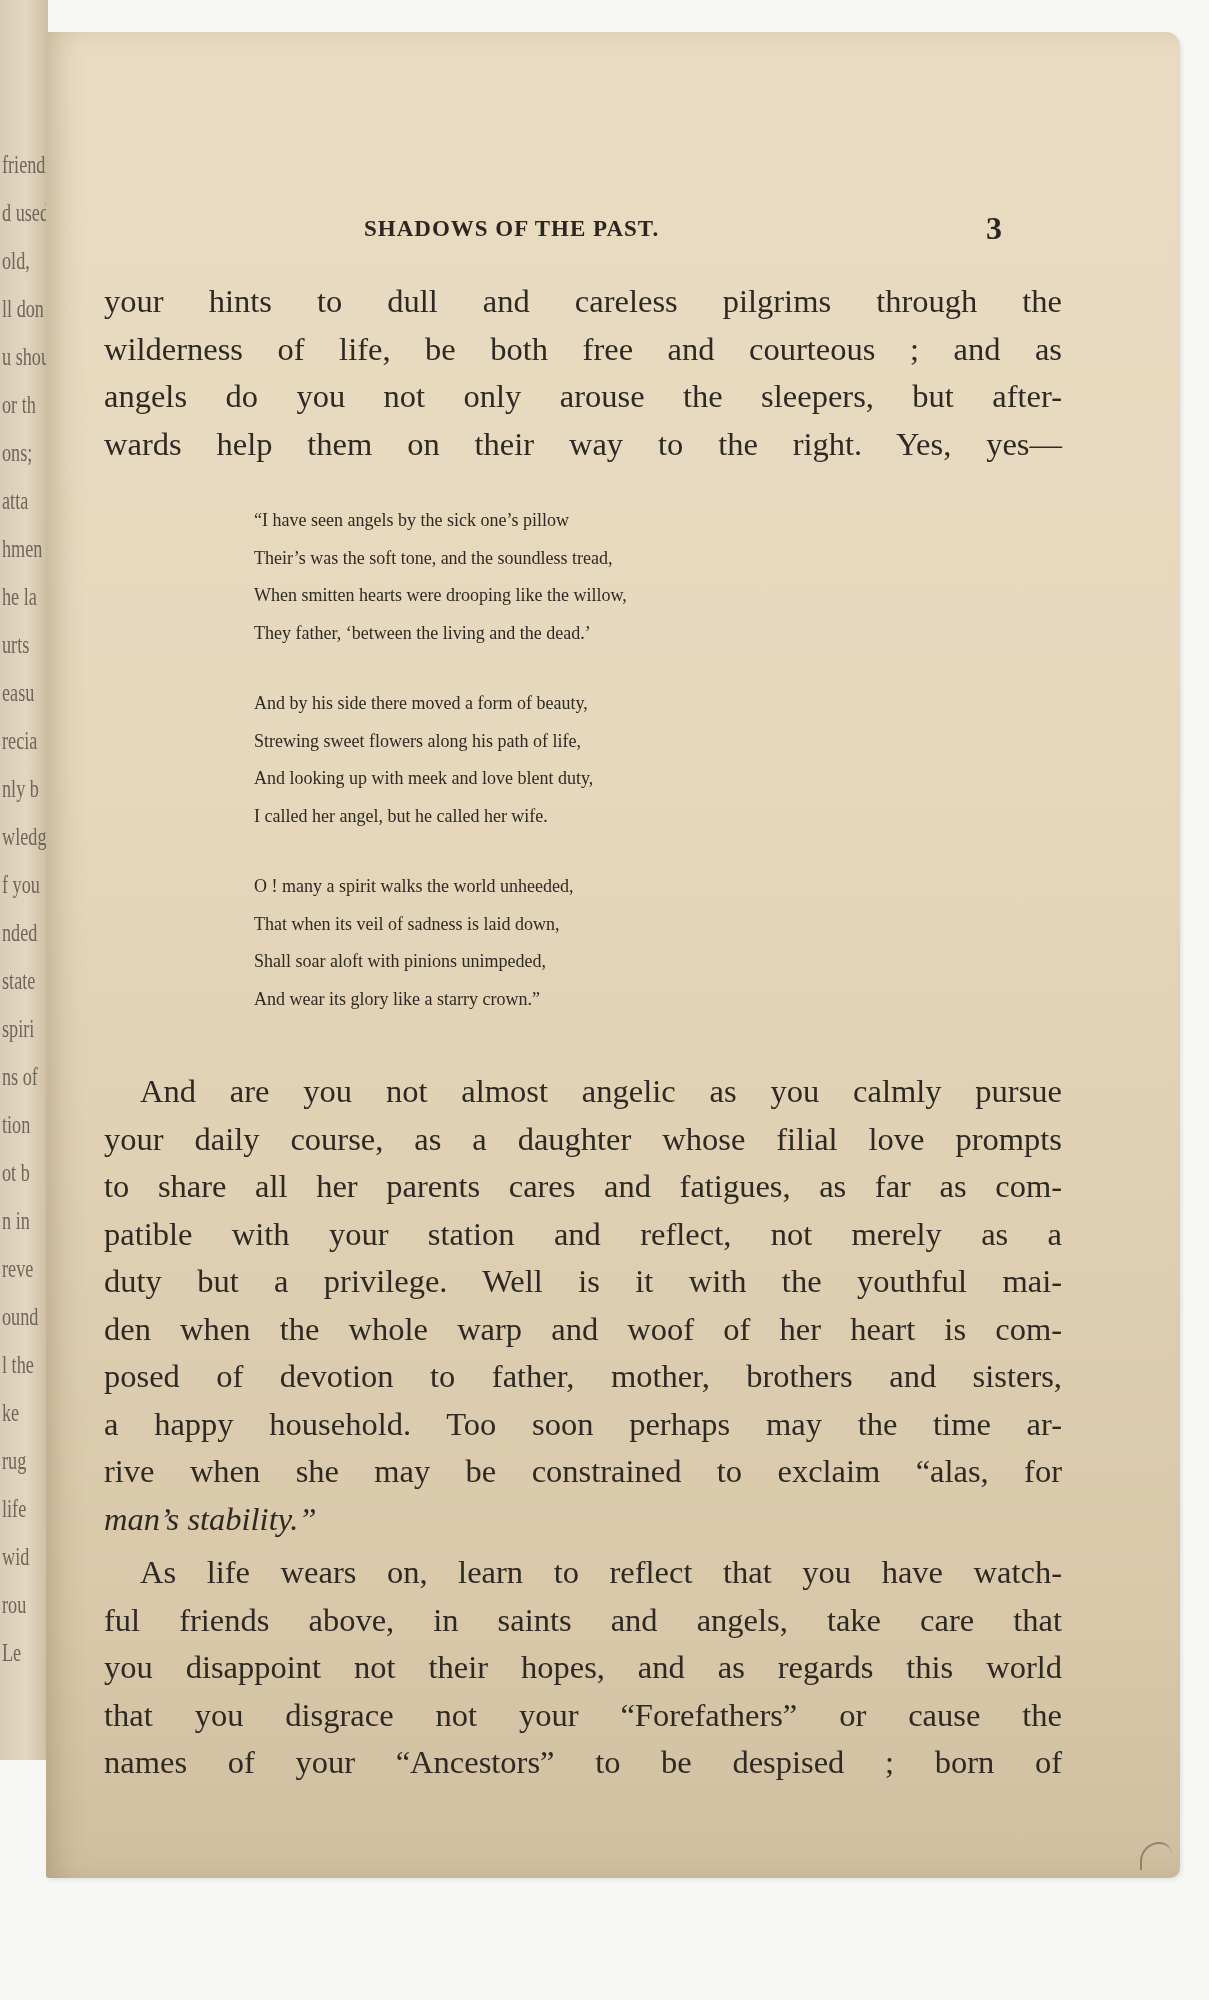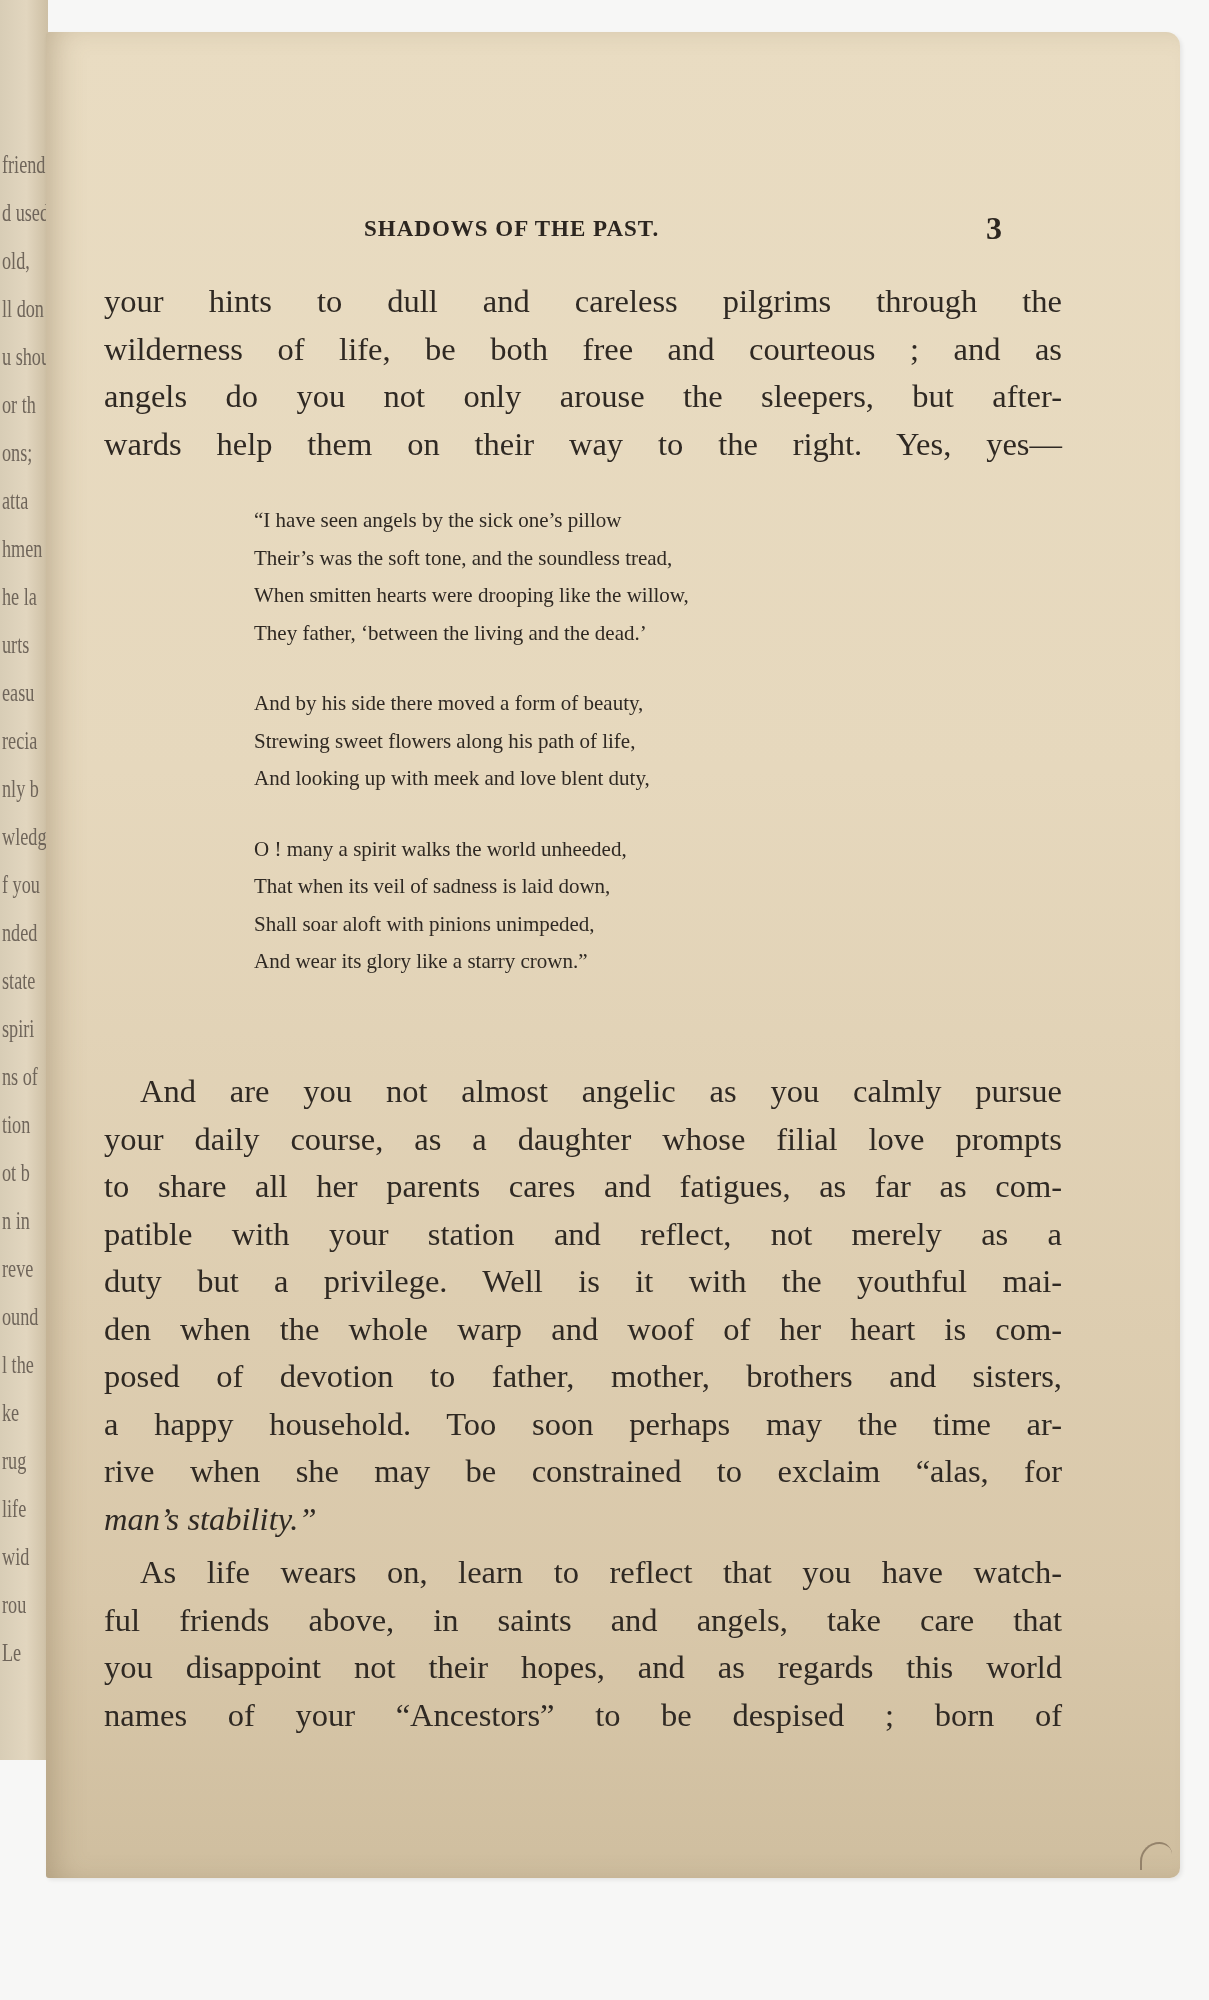--- a/index.html
+++ b/index.html
@@ -38,21 +38,21 @@
       position: absolute; left: 58px; width: 958px;
       font-family: "Liberation Serif", serif; font-size: 32.5px; line-height: 47.5px;
       color: #2f2923; text-align: justify;
     }
     .prose .line { display: block; white-space: nowrap; text-align-last: justify; text-align: justify; }
     .prose .line.last { text-align-last: left; font-style: italic; }
     .prose .line.indent { padding-left: 36px; }
     .prose.p1 { top: 246px; }
     .poem {
       position: absolute; left: 208px; top: 470px;
-      font-family: "Liberation Serif", serif; font-size: 21px; line-height: 37.5px; color: #2f2923;
+      font-family: "Liberation Serif", serif; font-size: 18px; line-height: 37.5px; color: #2f2923;
     }
     .stanza { margin-bottom: 33px; }
     .stanza .vline { display: block; white-space: nowrap; }
     .prose.p2 { top: 1036px; }
     .prose.p3 { top: 1517px; }
     .corner-mark {
       position: absolute; right: 8px; bottom: 8px; width: 30px; height: 26px;
       border: 2px solid #7c6a55; border-right: none; border-bottom: none;
       border-radius: 22px 14px 0 0; opacity: 0.7;
     }
@@ -110,20 +110,21 @@
     <div class="stanza">
       <span class="vline">“I have seen angels by the sick one’s pillow</span>
       <span class="vline">Their’s was the soft tone, and the soundless tread,</span>
       <span class="vline">When smitten hearts were drooping like the willow,</span>
       <span class="vline">They father, ‘between the living and the dead.’</span>
     </div>
     <div class="stanza">
       <span class="vline">And by his side there moved a form of beauty,</span>
       <span class="vline">Strewing sweet flowers along his path of life,</span>
       <span class="vline">And looking up with meek and love blent duty,</span>
+      <span class="vline">I called her angel, but he called her wife.</span>
     </div>
     <div class="stanza">
       <span class="vline">O ! many a spirit walks the world unheeded,</span>
       <span class="vline">That when its veil of sadness is laid down,</span>
       <span class="vline">Shall soar aloft with pinions unimpeded,</span>
       <span class="vline">And wear its glory like a starry crown.”</span>
     </div>
   </div>
 
   <div class="prose p2">
@@ -136,17 +137,18 @@
     <span class="line">posed of devotion to father, mother, brothers and sisters,</span>
     <span class="line">a happy household.   Too soon perhaps may the time ar-</span>
     <span class="line">rive when she may be constrained to exclaim “alas, for</span>
     <span class="line last">man’s stability.”</span>
   </div>
 
   <div class="prose p3">
     <span class="line indent">As life wears on, learn to reflect that you have watch-</span>
     <span class="line">ful friends above, in saints and angels, take care that</span>
     <span class="line">you disappoint not their hopes, and as regards this world</span>
+    <span class="line">that you disgrace not your “Forefathers” or cause the</span>
     <span class="line">names of your “Ancestors” to be despised ; born of</span>
   </div>
 
   <div class="corner-mark"></div>
 </div>
 
 </body></html>

